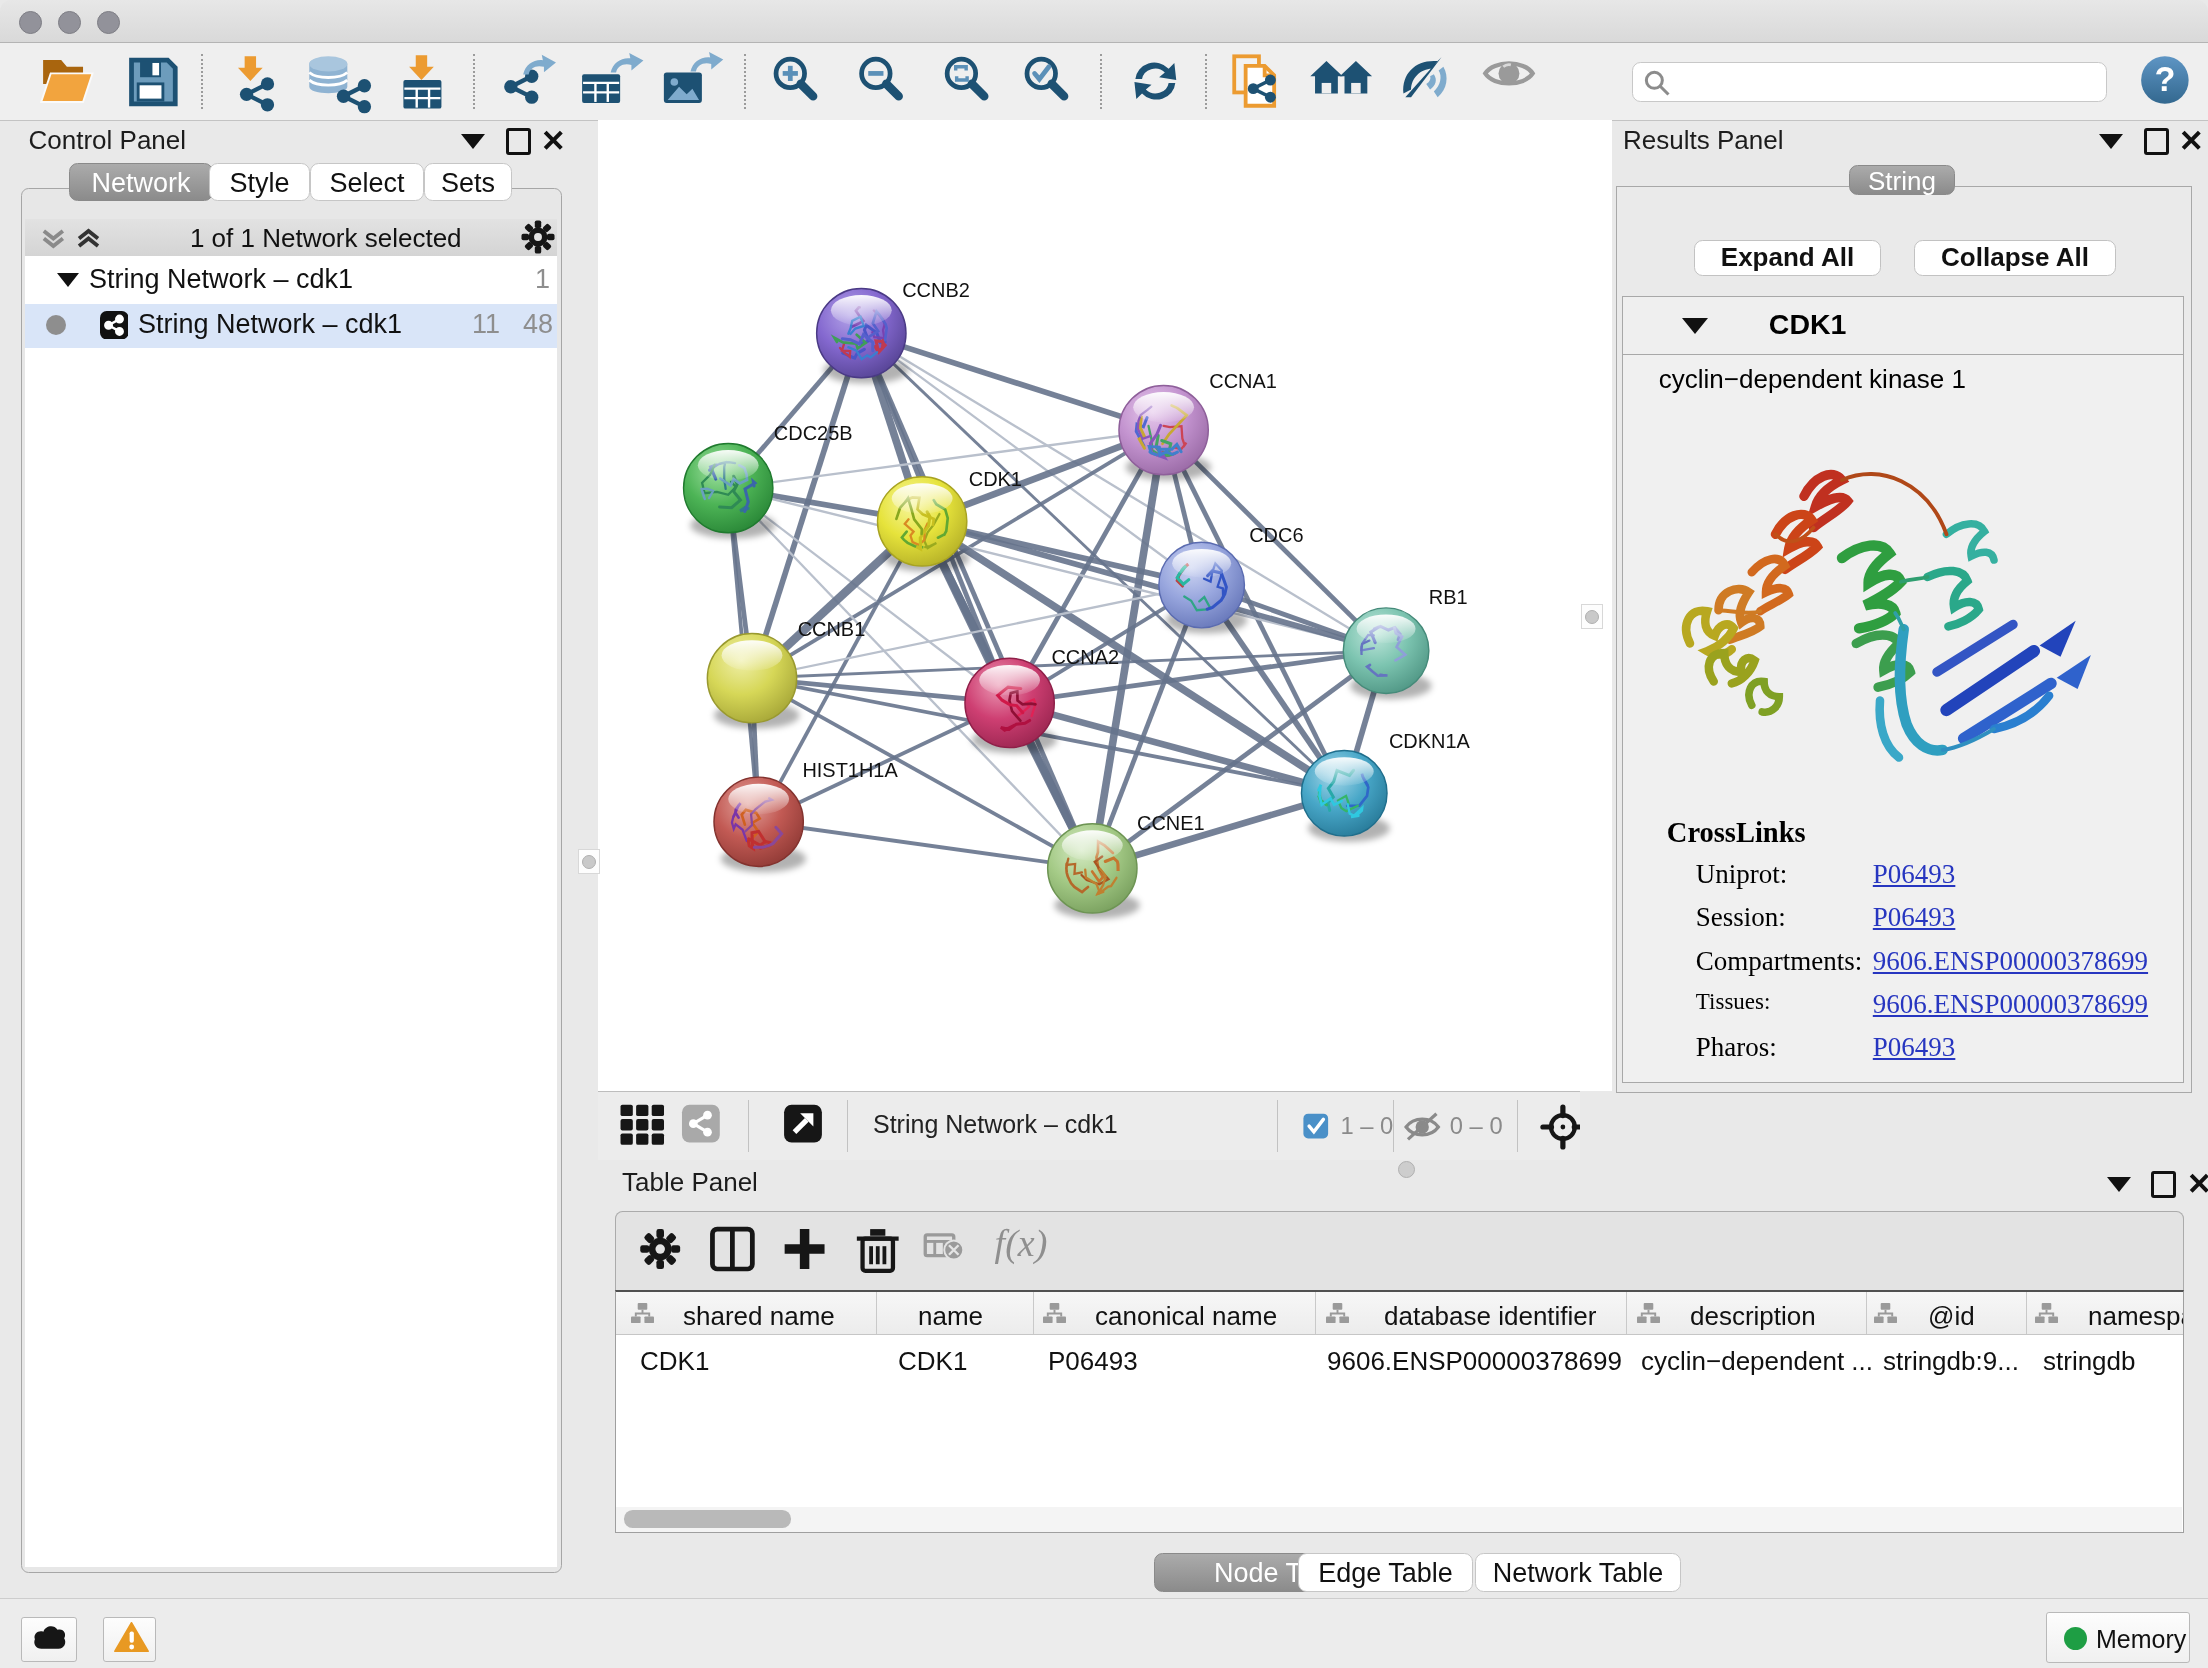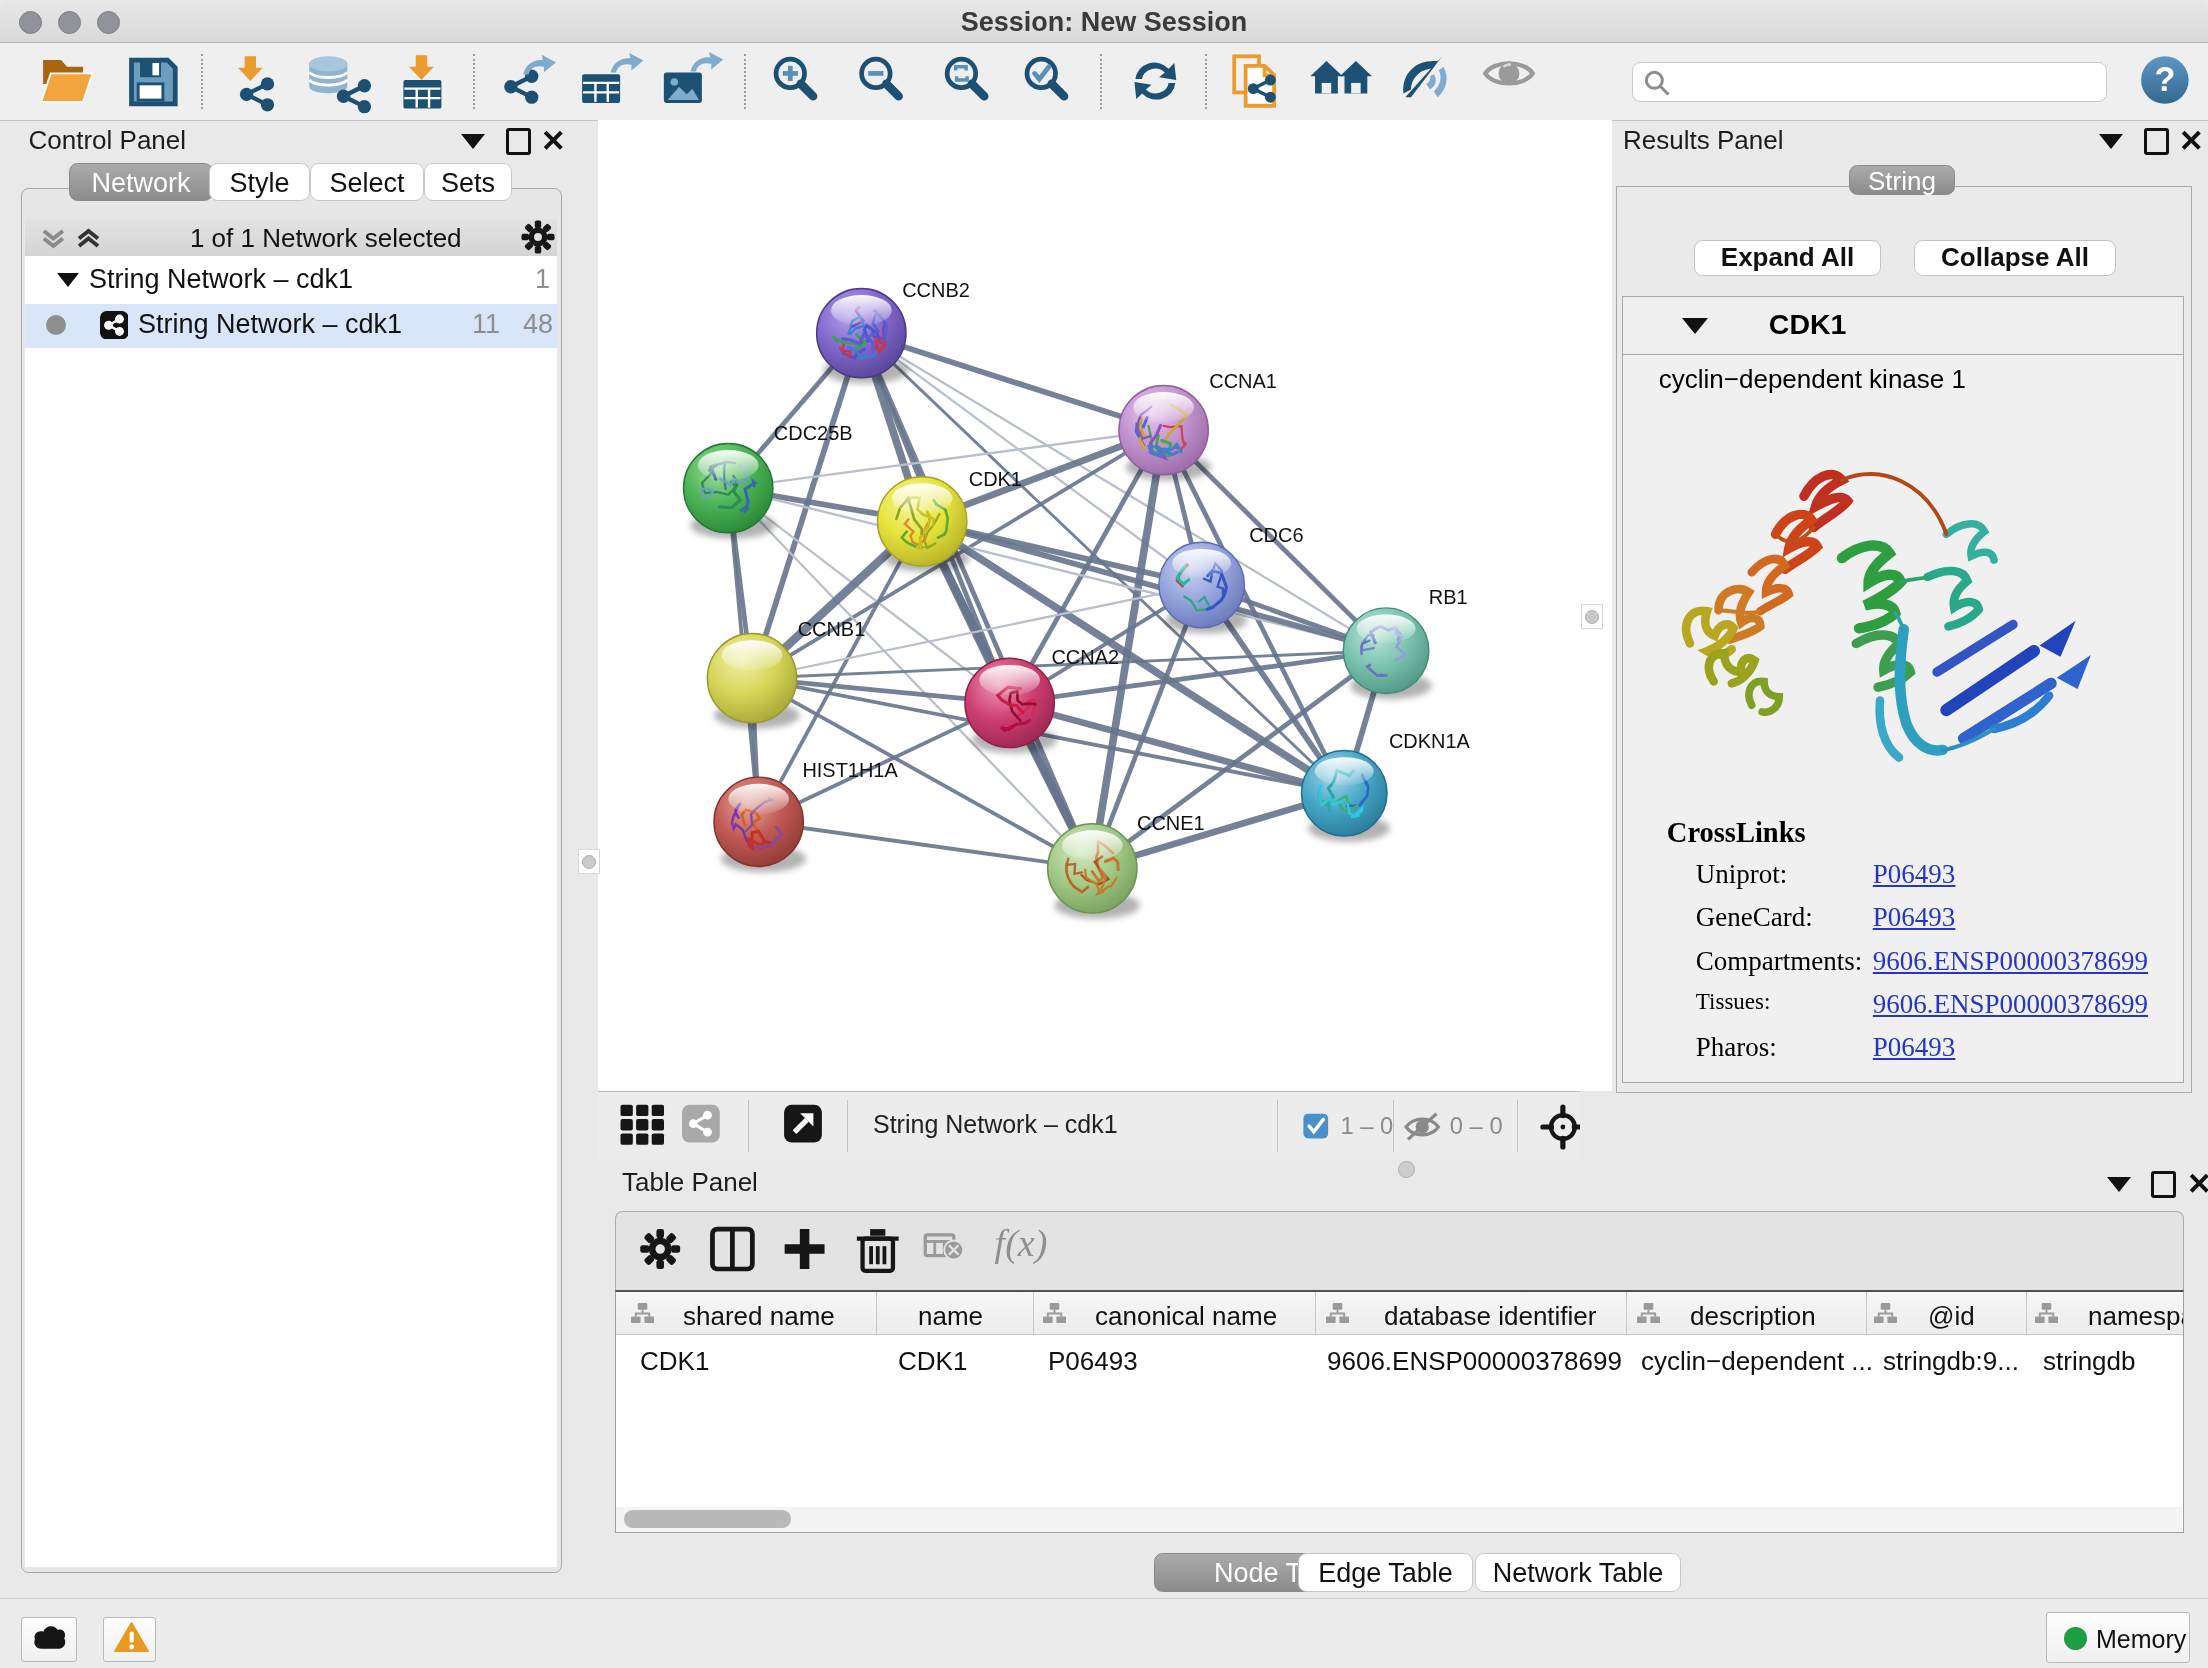--- a/index.html
+++ b/index.html
@@ -64,21 +64,20 @@
   .sbtn{top:18px;height:45px;background:linear-gradient(#fdfdfd,#f0f0f0);
      border:1.9px solid #b9b9b9;border-radius:2.9px;box-sizing:border-box;}
 </style>
 </head>
 <body>
 
 <div id="titlebar" class="abs">
   <div class="tl abs" style="left:19px;"></div>
   <div class="tl abs" style="left:58px;"></div>
   <div class="tl abs" style="left:97px;"></div>
-  <div id="wintitle" class="abs">Session: New Session</div>
 </div>
 
 <div id="toolbar" class="abs">
   <svg class="abs" style="left:0;top:0;" width="2208" height="77" viewBox="0 0 2322 81">
 <defs>
  <g id="shareDk">
           <g stroke="#1d5173" stroke-width="4.5" fill="#1d5173">
    <line x1="0" y1="0" x2="22" y2="-11"></line>
             <line x1="0" y1="0" x2="22" y2="11"></line>
    <circle cx="0" cy="0" r="7" stroke="none"></circle>
@@ -660,21 +659,21 @@
  <path d="M160 88 C150 100 135 110 120 95" stroke="#c05018" stroke-width="4"></path>
  <path d="M252 145 C266 142 272 142 280 140" stroke="#2f9e70" stroke-width="4"></path>
  <path d="M246 178 C252 186 252 190 255 195" stroke="#2f9fa8" stroke-width="4"></path>
  <path d="M296 322 C310 320 330 312 350 300" stroke="#2f8fc0" stroke-width="4"></path>
  <path d="M104 176 C92 180 80 176 60 175" stroke="#cf7b24" stroke-width="4"></path>
 </g>
       </svg>
     <div class="abs serif" style="left:44px;top:520px;font-size:28.5px;font-weight:bold;">CrossLinks</div>
     <div class="abs serif" style="left:73px;top:562px;font-size:27px;">Uniprot:</div>
     <div class="abs serif rlink" style="left:250px;top:562px;font-size:27px;">P06493</div>
-    <div class="abs serif" style="left:73px;top:605px;font-size:27px;">GeneCard:</div>
+    <div class="abs serif" style="left:73px;top:605px;font-size:27px;">Session:</div>
     <div class="abs serif rlink" style="left:250px;top:605px;font-size:27px;">P06493</div>
     <div class="abs serif" style="left:73px;top:649px;font-size:27px;">Compartments:</div>
     <div class="abs serif rlink" style="left:250px;top:649px;font-size:27px;">9606.ENSP00000378699</div>
     <div class="abs serif" style="left:73px;top:692px;font-size:23px;">Tissues:</div>
     <div class="abs serif rlink" style="left:250px;top:692px;font-size:27px;">9606.ENSP00000378699</div>
     <div class="abs serif" style="left:73px;top:735px;font-size:27px;">Pharos:</div>
     <div class="abs serif rlink" style="left:250px;top:735px;font-size:27px;">P06493</div>
   </div>
 </div>
 

